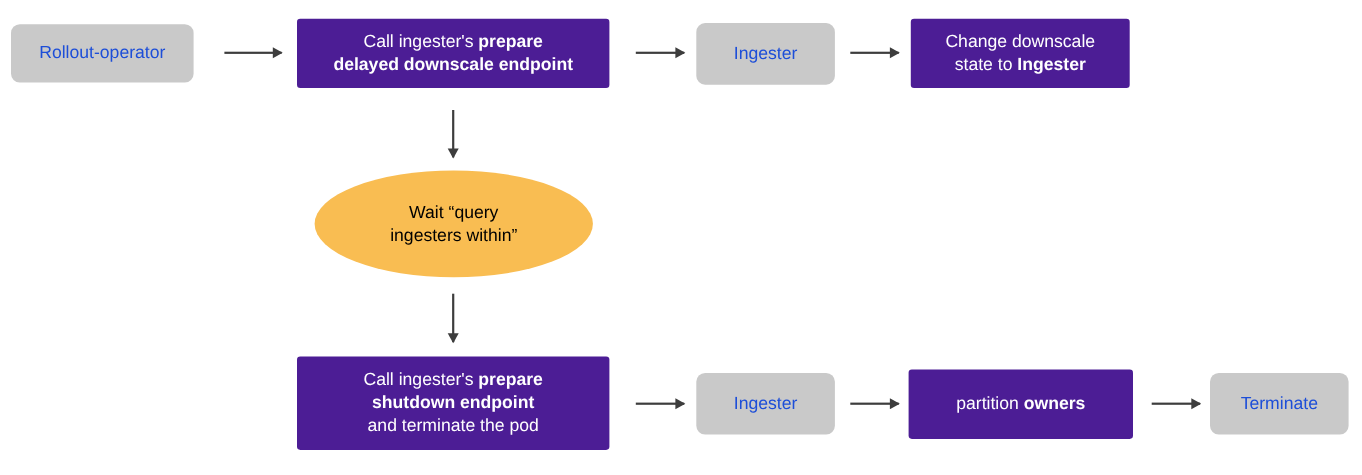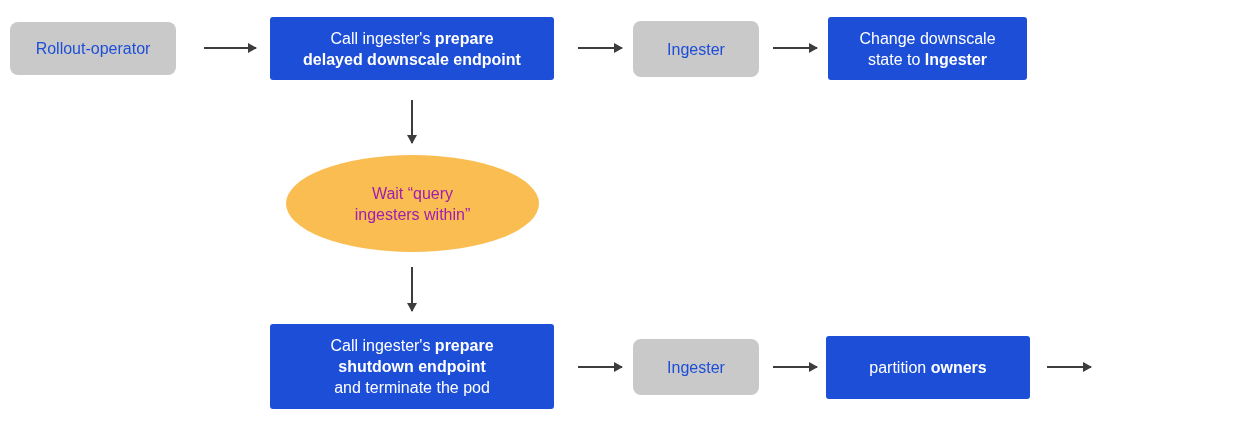--- a/index.html
+++ b/index.html
@@ -25,28 +25,28 @@
     line-height: 21px;
   }
   .node .line { display: block; }
 
   .node.gray {
     background: #c9c9c9;
     border-radius: 8px;
     color: #1d4ed8;
   }
   .node.red {
-    background: #1d4ed8;
+    background: #4c1d95;
     border-radius: 3px;
     color: #ffffff;
   }
   .node.ellipse {
     background: #f9bd52;
     border-radius: 50%;
-    color: #a21caf;
+    color: #000000;
   }
   b { font-weight: 700; }
 
   
   .arrow-h {
     position: absolute;
     height: 2px;
     background: #3d3d3d;
   }
   .arrow-h::after {
@@ -128,14 +128,17 @@
   </div>
 
   <div class="arrow-h" style="left:773px; top:366px; width:44px;"></div>
 
   <div class="node red" style="left:826px; top:336px; width:204px; height:63px;">
     <span class="line"><span>partition </span><b>owners</b></span>
   </div>
 
   <div class="arrow-h" style="left:1047px; top:366px; width:44px;"></div>
 
+  <div class="node gray" style="left:1100px; top:339px; width:126px; height:56px;">
+    <span class="line">Terminate</span>
+  </div>
 
 </div>
 
 </body></html>

